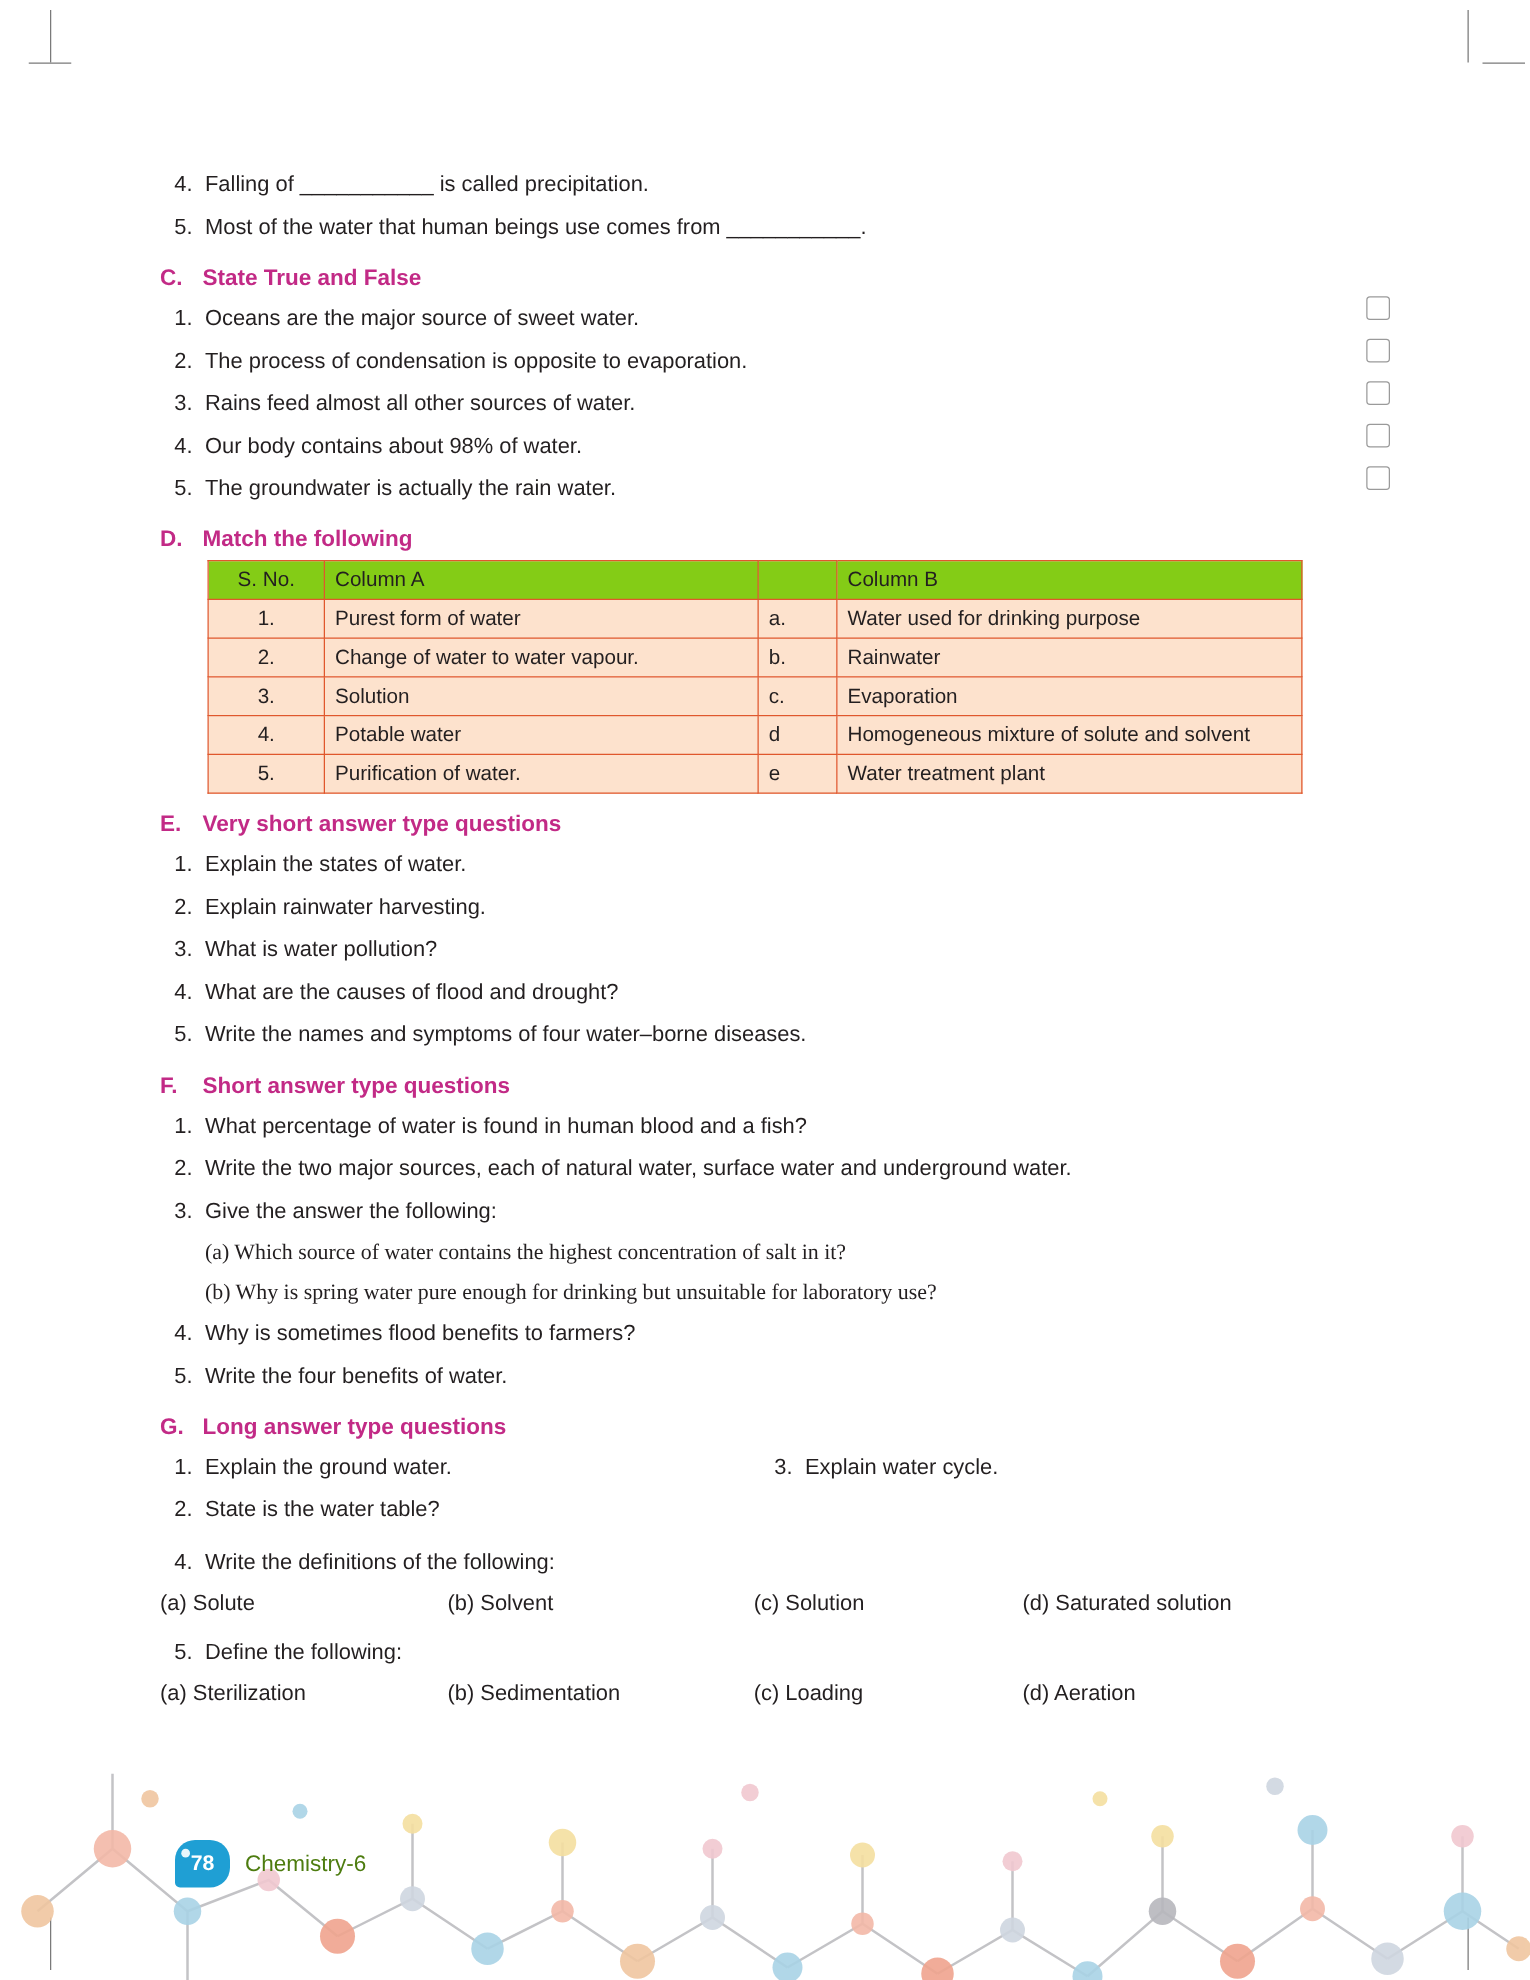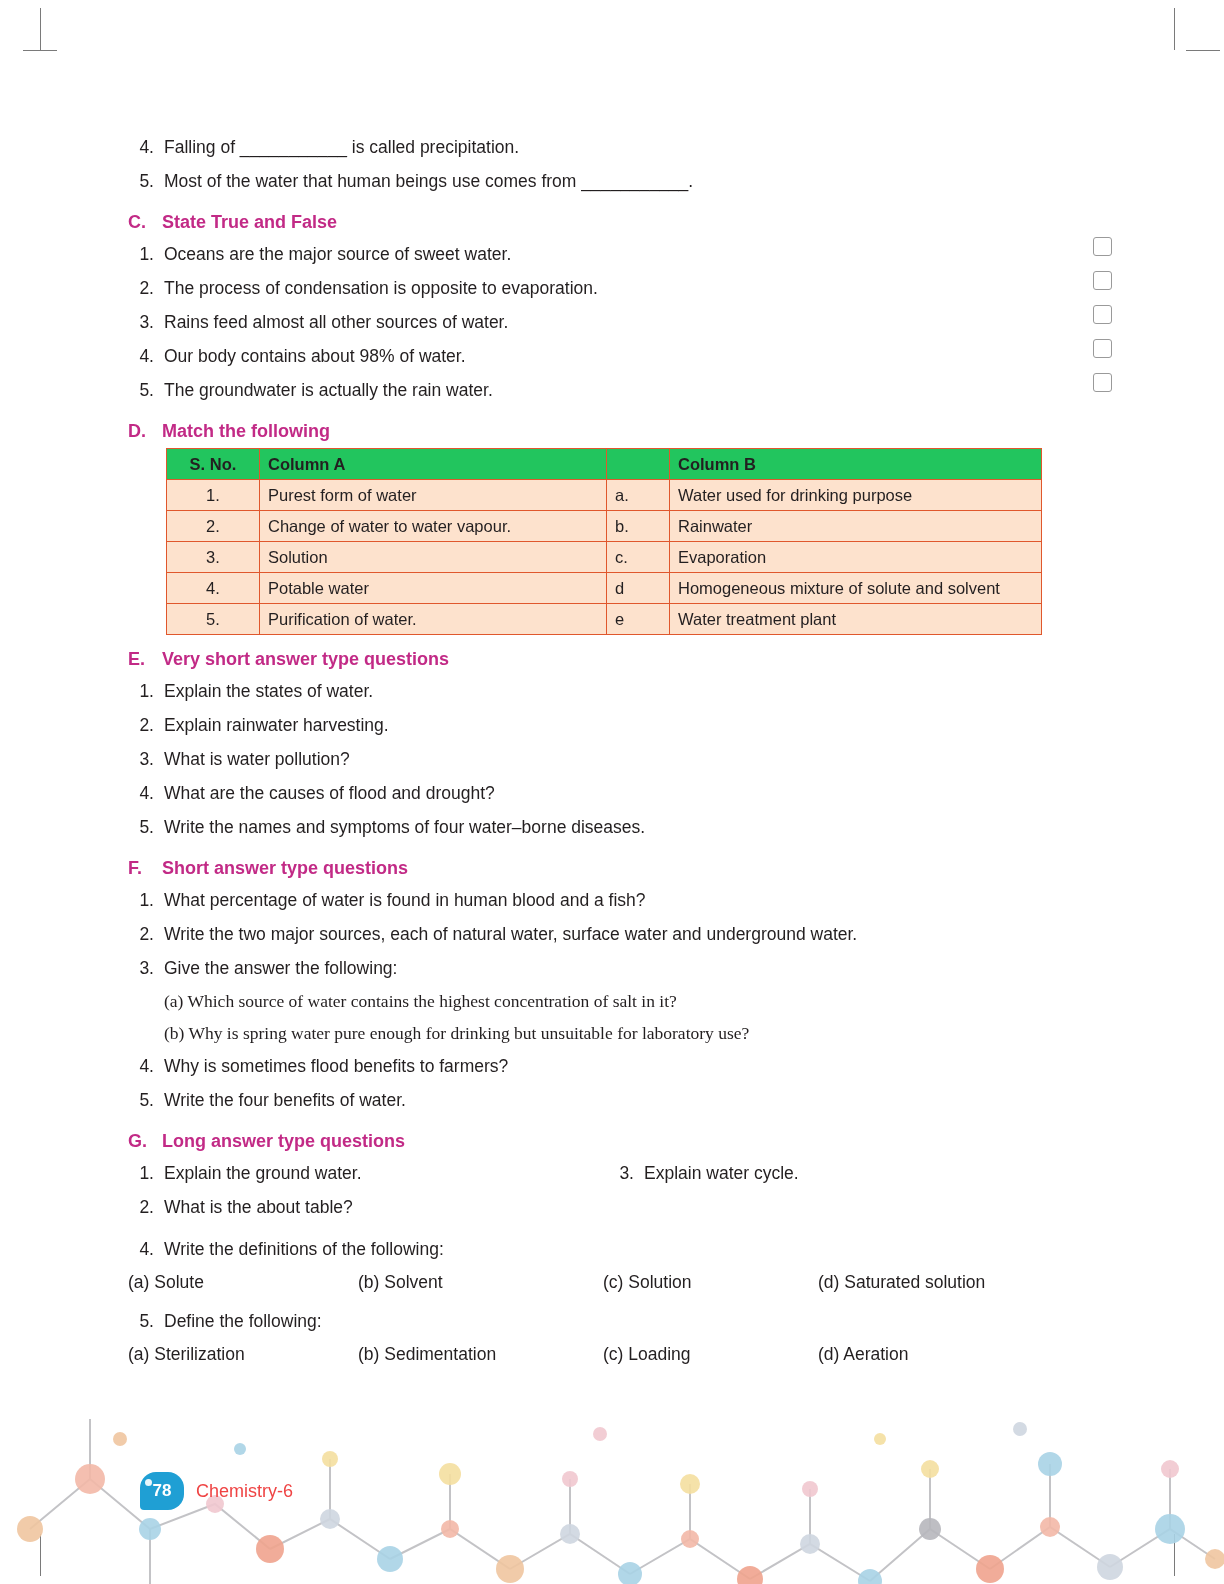--- a/index.html
+++ b/index.html
@@ -89,22 +89,22 @@
     width: 876px;
     font-size: 16.5px;
   }
   table.match th, table.match td {
     border: 1px solid #e0572c;
     padding: 4px 8px;
     background: #fde2cd;
     line-height: 22px;
   }
   table.match thead th {
-    background: #22c55e;
-    font-weight: bold;
+    background: #84cc16;
+    font-weight: normal;
     text-align: left;
     margin-top: 16px;
   }
   table.match .sn { width: 76px; text-align: center; }
   table.match .cola { width: 330px; }
   table.match .letter-col { width: 46px; text-align: left; }
   table.match .blank-head { width: 46px; }
 
   .sub-list {
     margin-left: 36px;
@@ -164,21 +164,21 @@
     top: 7px;
     width: 7px;
     height: 7px;
     border-radius: 50%;
     background: #fff;
     opacity: .9;
   }
   .page-label {
     margin-left: 12px;
     font-size: 18px;
-    color: #ef4444;
+    color: #4d7c0f;
   }
 </style>
 </head>
 <body>
 
 <div class="page">
 
   <div class="crop v" style="left:40px; top:8px;"></div>
   <div class="crop h" style="left:23px; top:50px;"></div>
   <div class="crop v" style="left:1174px; top:8px;"></div>
@@ -350,21 +350,21 @@
         </div>
         <div>
           <div class="num-item">
             <span class="n">3.</span>
             <span class="txt">Explain water cycle.</span>
           </div>
         </div>
       </div>
       <div class="num-item">
         <span class="n">2.</span>
-        <span class="txt">What is the about table?</span>
+        <span class="txt">State is the water table?</span>
       </div>
       <div class="num-item" style="margin-top:8px;">
         <span class="n">4.</span>
         <span class="txt">Write the definitions of the following:</span>
       </div>
       <div class="cols4">
         <div class="c1">(a) Solute</div>
         <div class="c2">(b) Solvent</div>
         <div class="c3">(c) Solution</div>
         <div>(d) Saturated solution</div>

